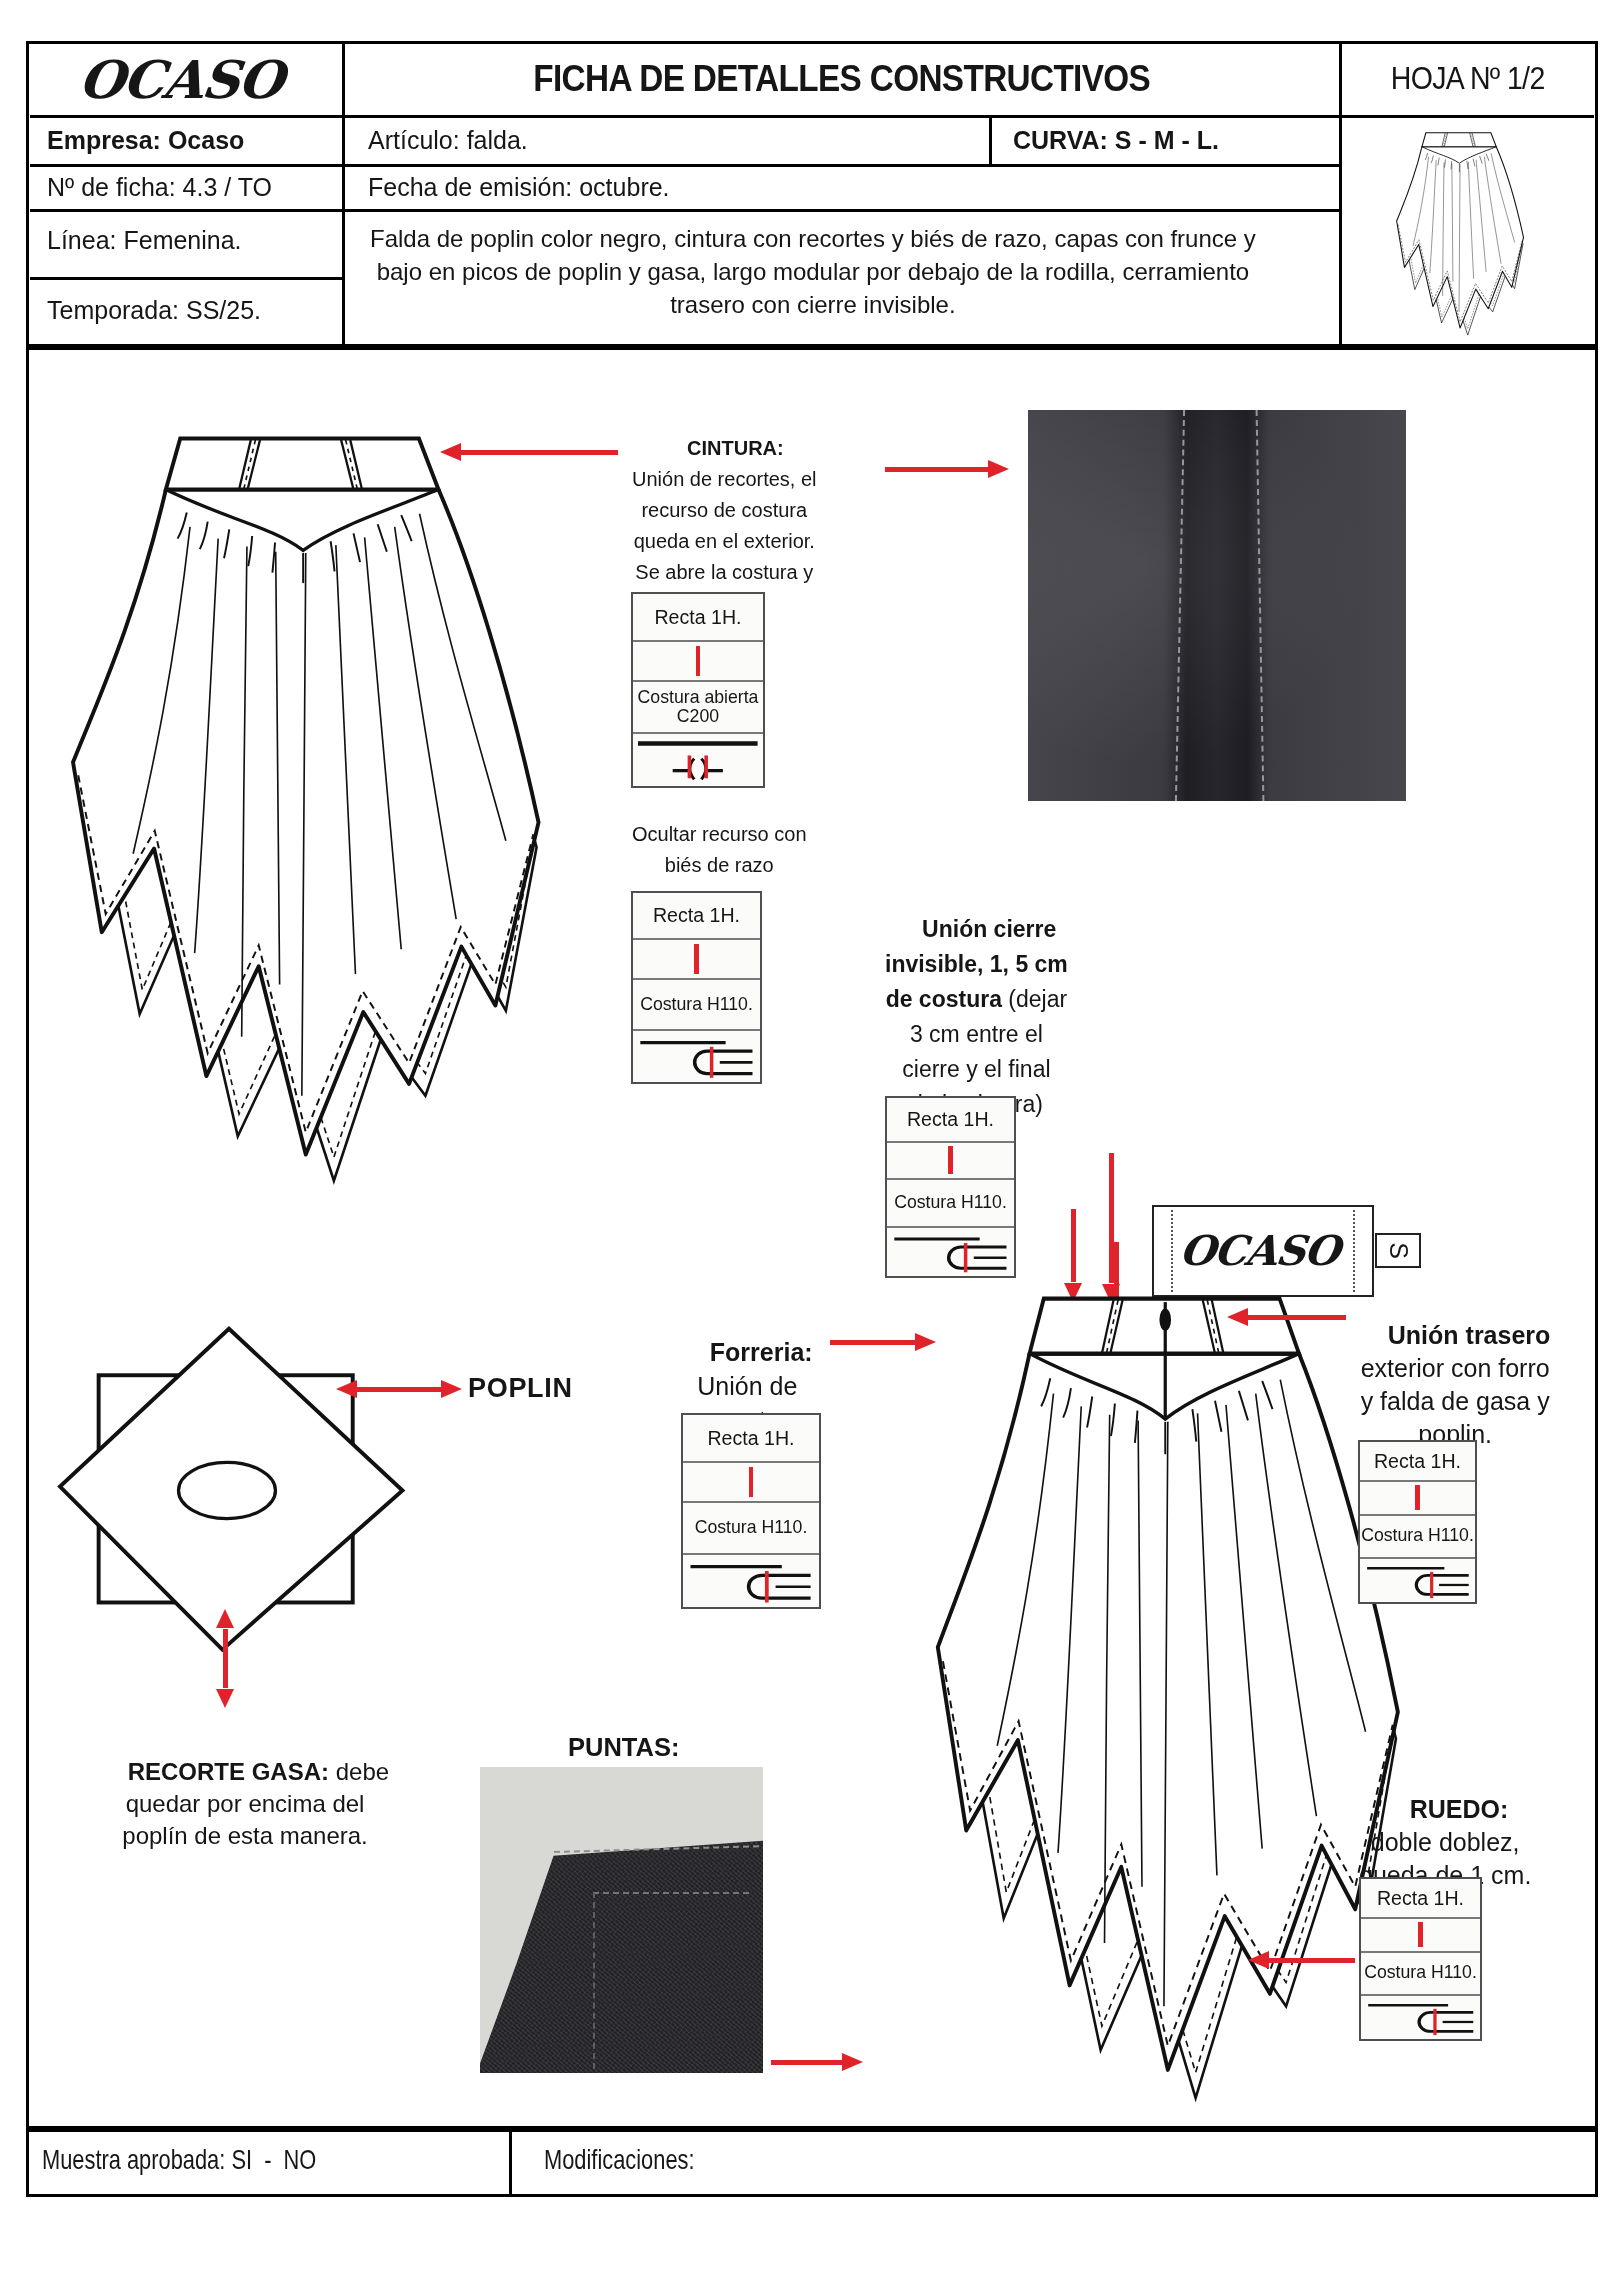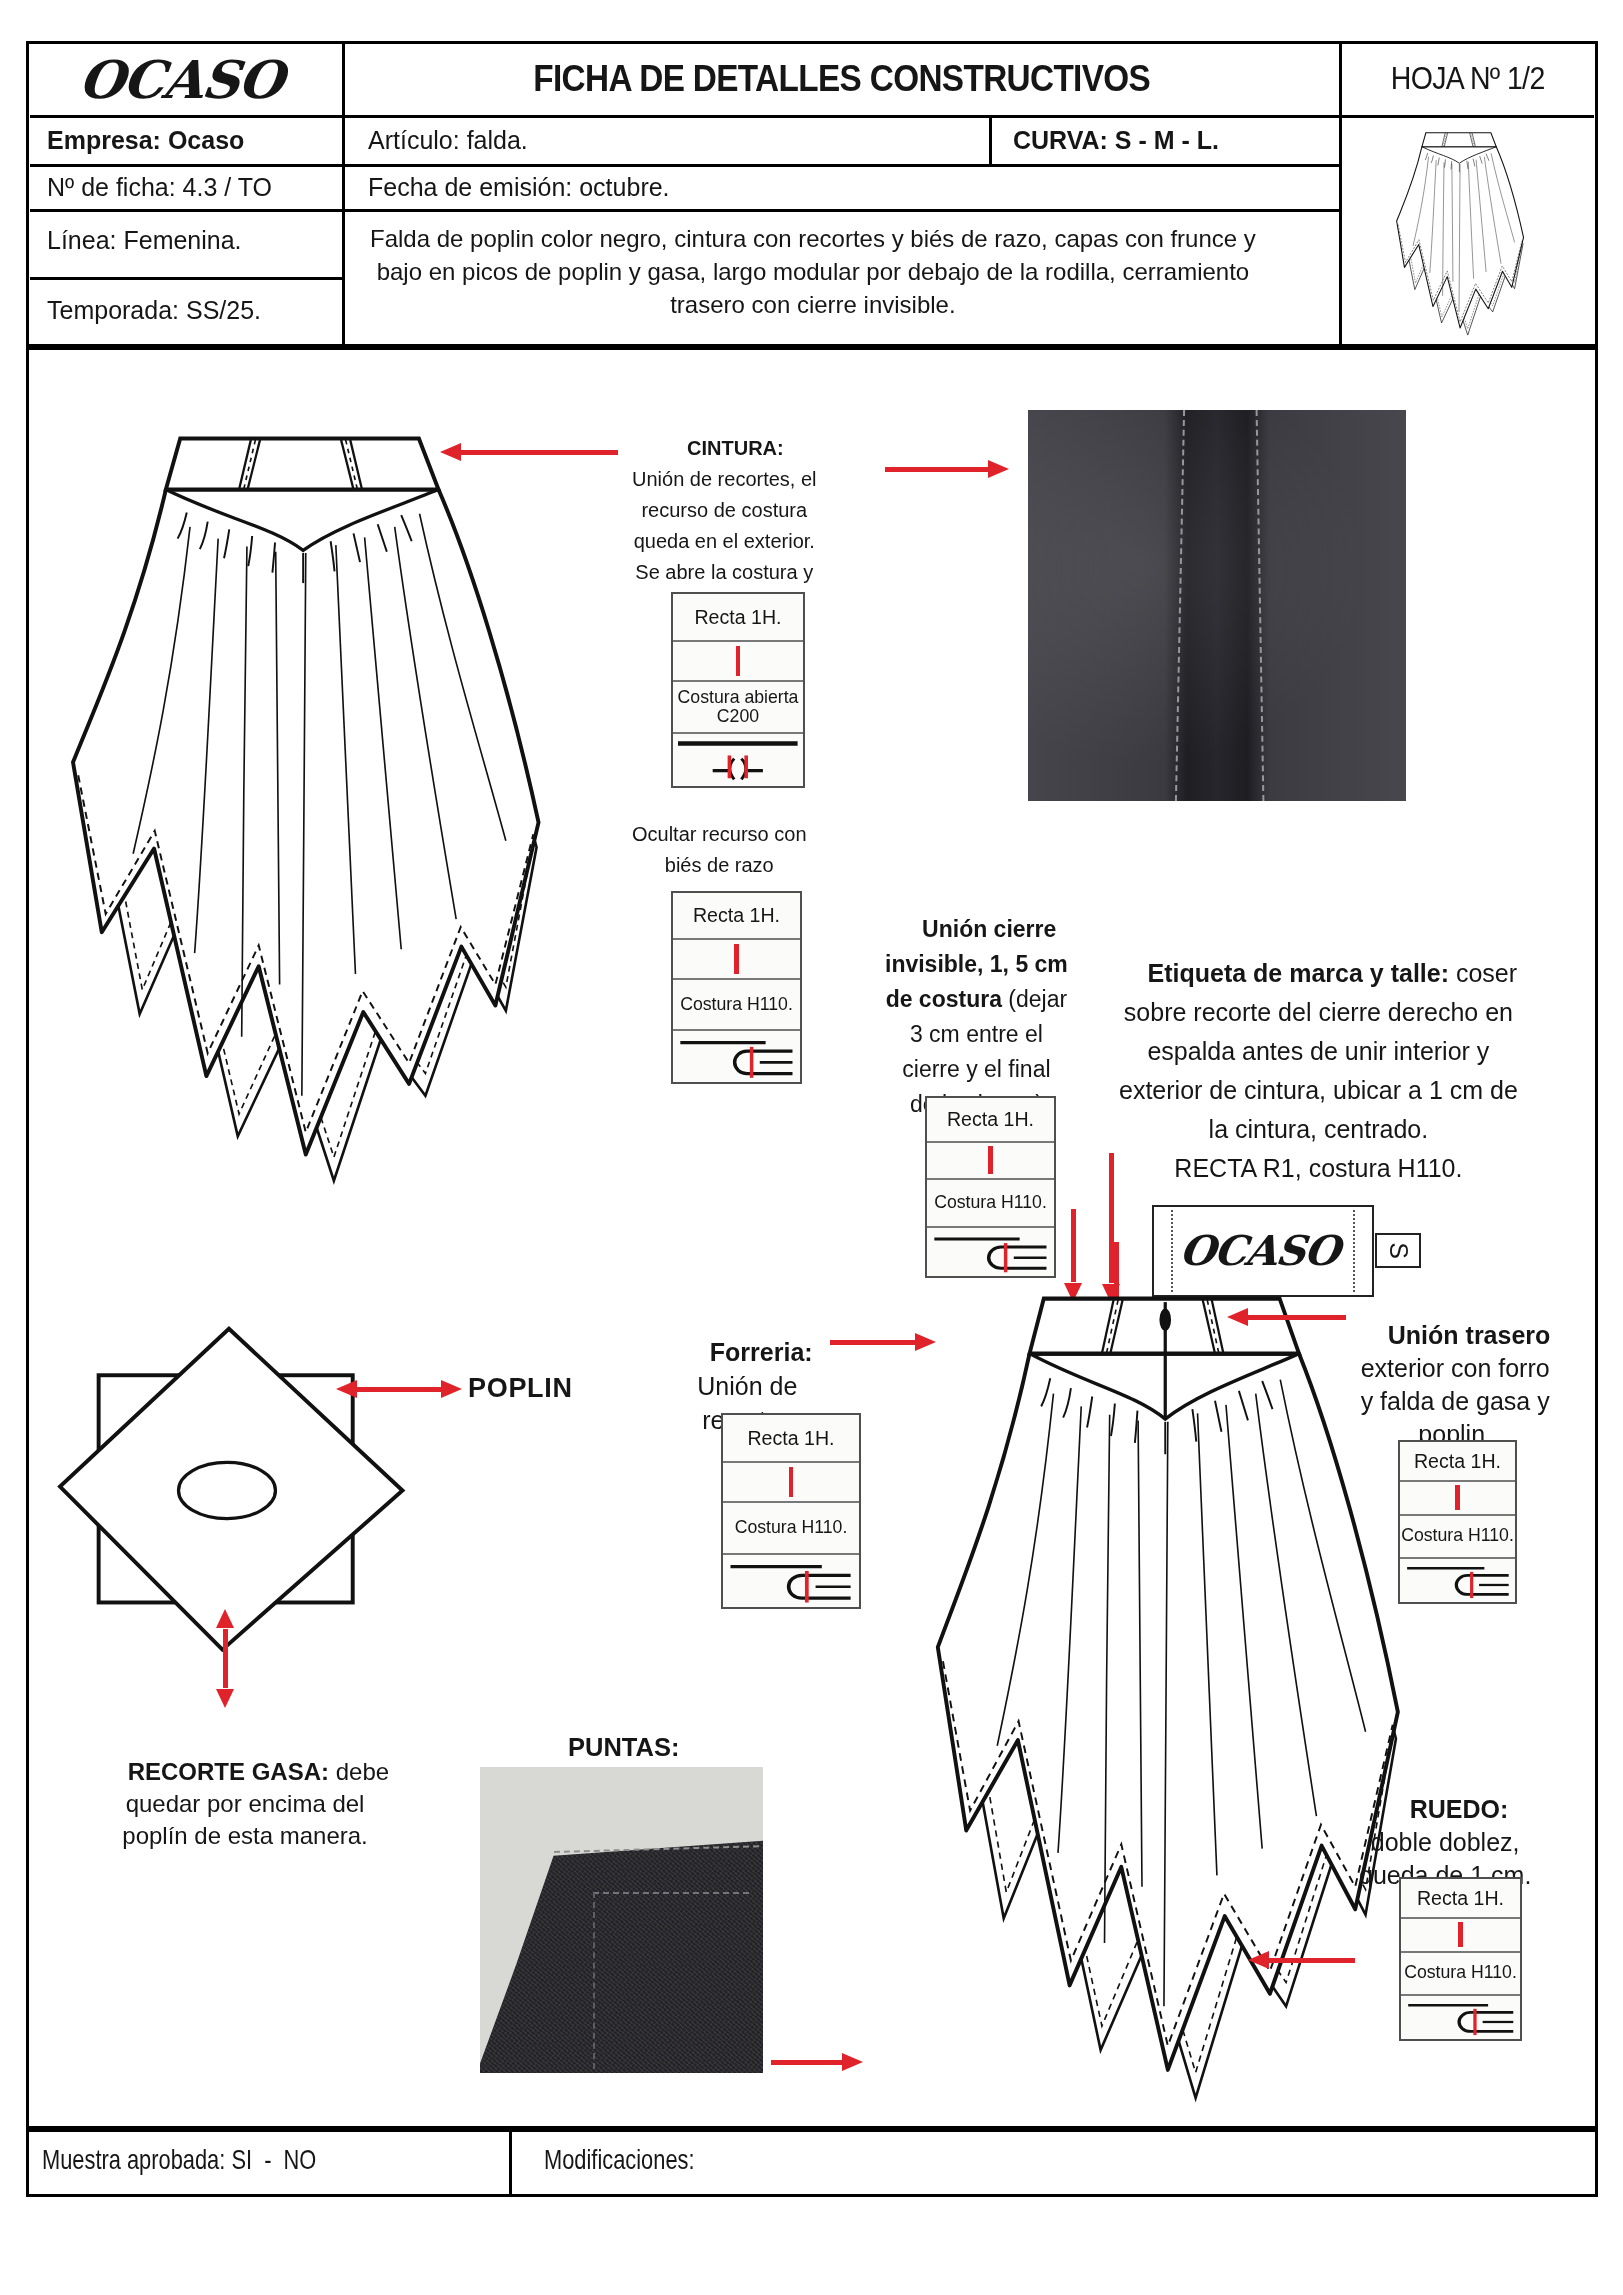--- a/index.html
+++ b/index.html
@@ -23,21 +23,21 @@
   .hoja { font-size:31px; letter-spacing:-0.7px; transform:scaleX(.92); display:inline-block; }
   .cellc { display:flex; align-items:center; justify-content:center; text-align:center; }
   .info { font-size:25px; }
 
   
   .ann { font-size:20px; line-height:31px; }
   .ann b { font-weight:700; }
 
   
   .sbox { position:absolute; background:#fbfbf9; border:2px solid #4f4f4f;
-          display:grid; grid-template-rows:25% 21% 27% 27%;margin-left:40px; }
+          display:grid; grid-template-rows:25% 21% 27% 27%; }
   .sbox > div { display:flex; align-items:center; justify-content:center;
                 border-bottom:2px solid #787878; overflow:hidden; }
   .sbox > div:last-child { border-bottom:none; }
   .sbox .mrow { font-size:19.6px; }
   .sbox .srow { font-size:17.7px; line-height:19.6px; text-align:center; white-space:pre; }
   .tickbar { width:4.6px; height:78%; background:var(--red); }
 
   
   :root { --red:#e0232a; }
   .arrowh { position:absolute; height:4.6px; background:var(--red); }
@@ -265,28 +265,20 @@
     <div>
       <svg width="92%" height="88%" viewBox="0 0 200 84" preserveAspectRatio="none">
         <line x1="4" y1="16" x2="150" y2="16" stroke="#111" stroke-width="6"></line>
         <path d="M196,32 L118,32 A21,21 0 0 0 118,74 L196,74" fill="none" stroke="#111" stroke-width="6"></path>
         <line x1="196" y1="53" x2="140" y2="53" stroke="#111" stroke-width="5"></line>
         <line x1="126" y1="24" x2="126" y2="82" stroke="#e0232a" stroke-width="6"></line>
       </svg>
     </div>
   </div>
 
-  <div class="abs ann pre" style="left:1119px;top:915px;font-size:25px;line-height:39px;">
-    <b>Etiqueta de marca y talle:</b><span> coser
-sobre recorte del cierre derecho en
-espalda antes de unir interior y
-exterior de cintura, ubicar a 1 cm de
-la cintura, centrado.
-RECTA R1, costura H110.</span>
-  </div>
 
   <div class="tag" style="left:1152px;top:1205px;width:222px;height:92px;">
     <span class="dot" style="left:17px;"></span>
     <span class="dot" style="right:17px;"></span>
     <span class="tag-script">OCASO</span>
   </div>
   <div class="tag-size" style="left:1375px;top:1233px;width:46px;height:35px;">
     <span>S</span>
   </div>
   <div class="abs" style="left:1114px;top:1242px;width:4.6px;height:63px;background:var(--red);"></div>

